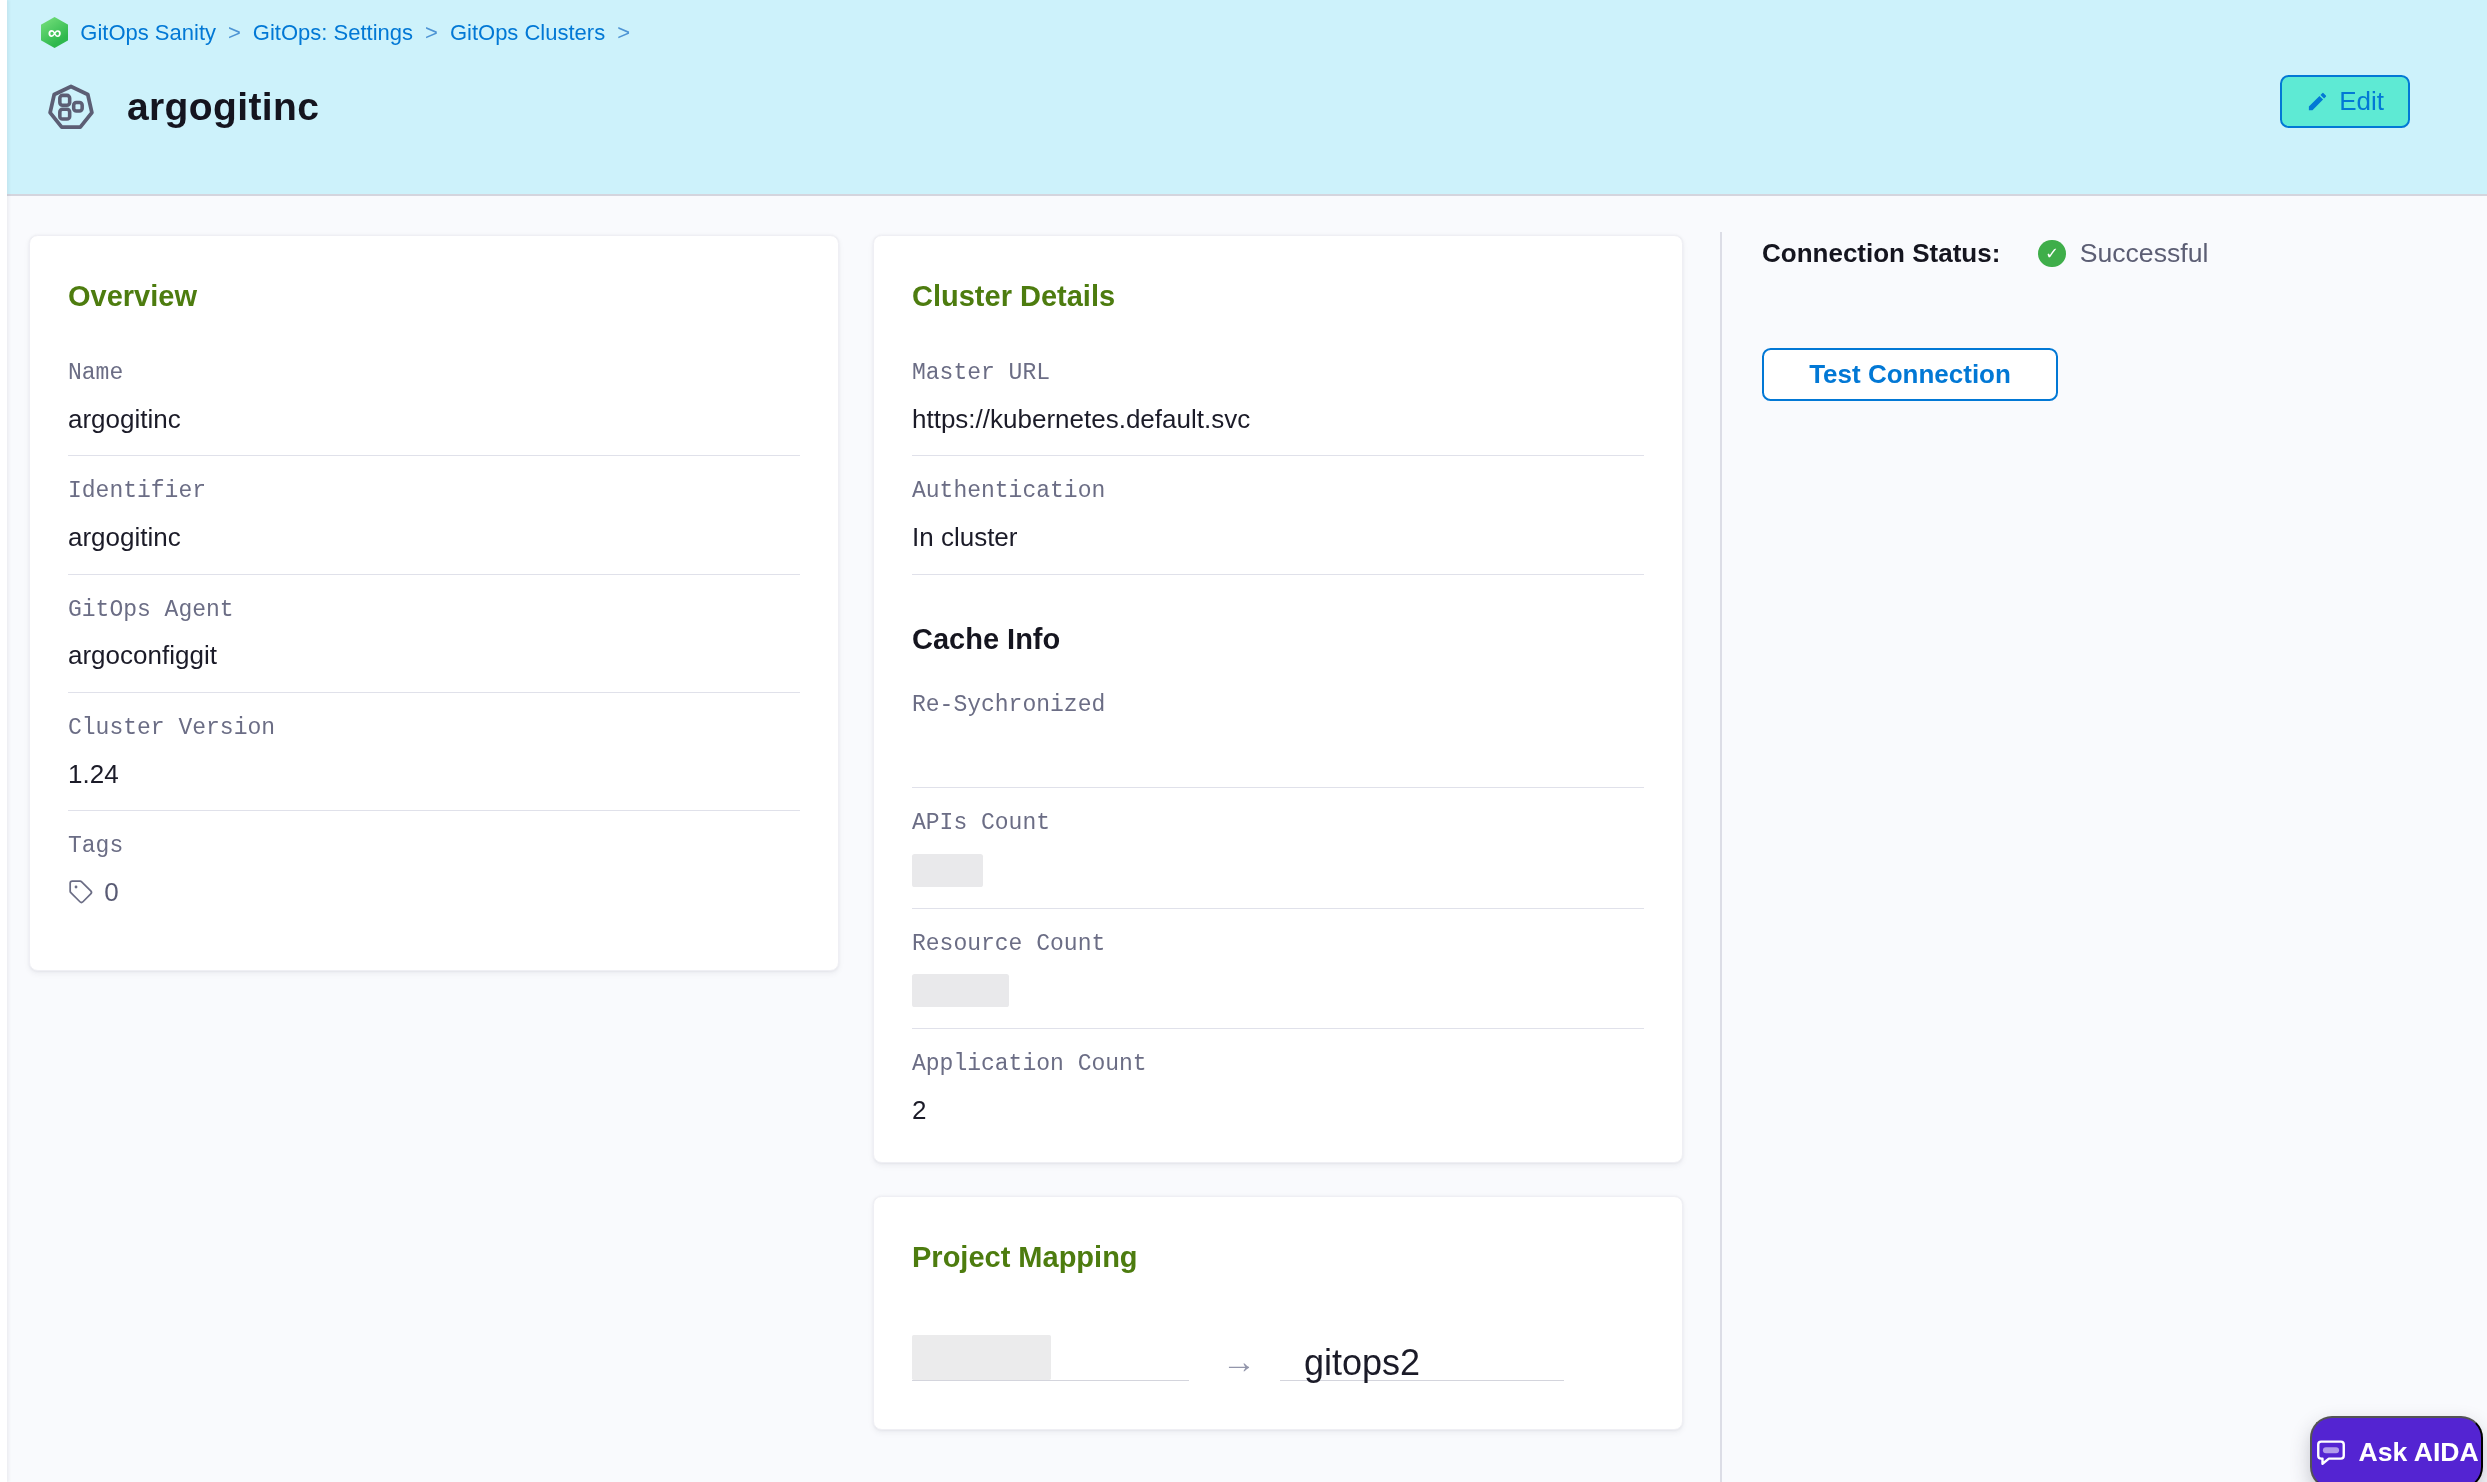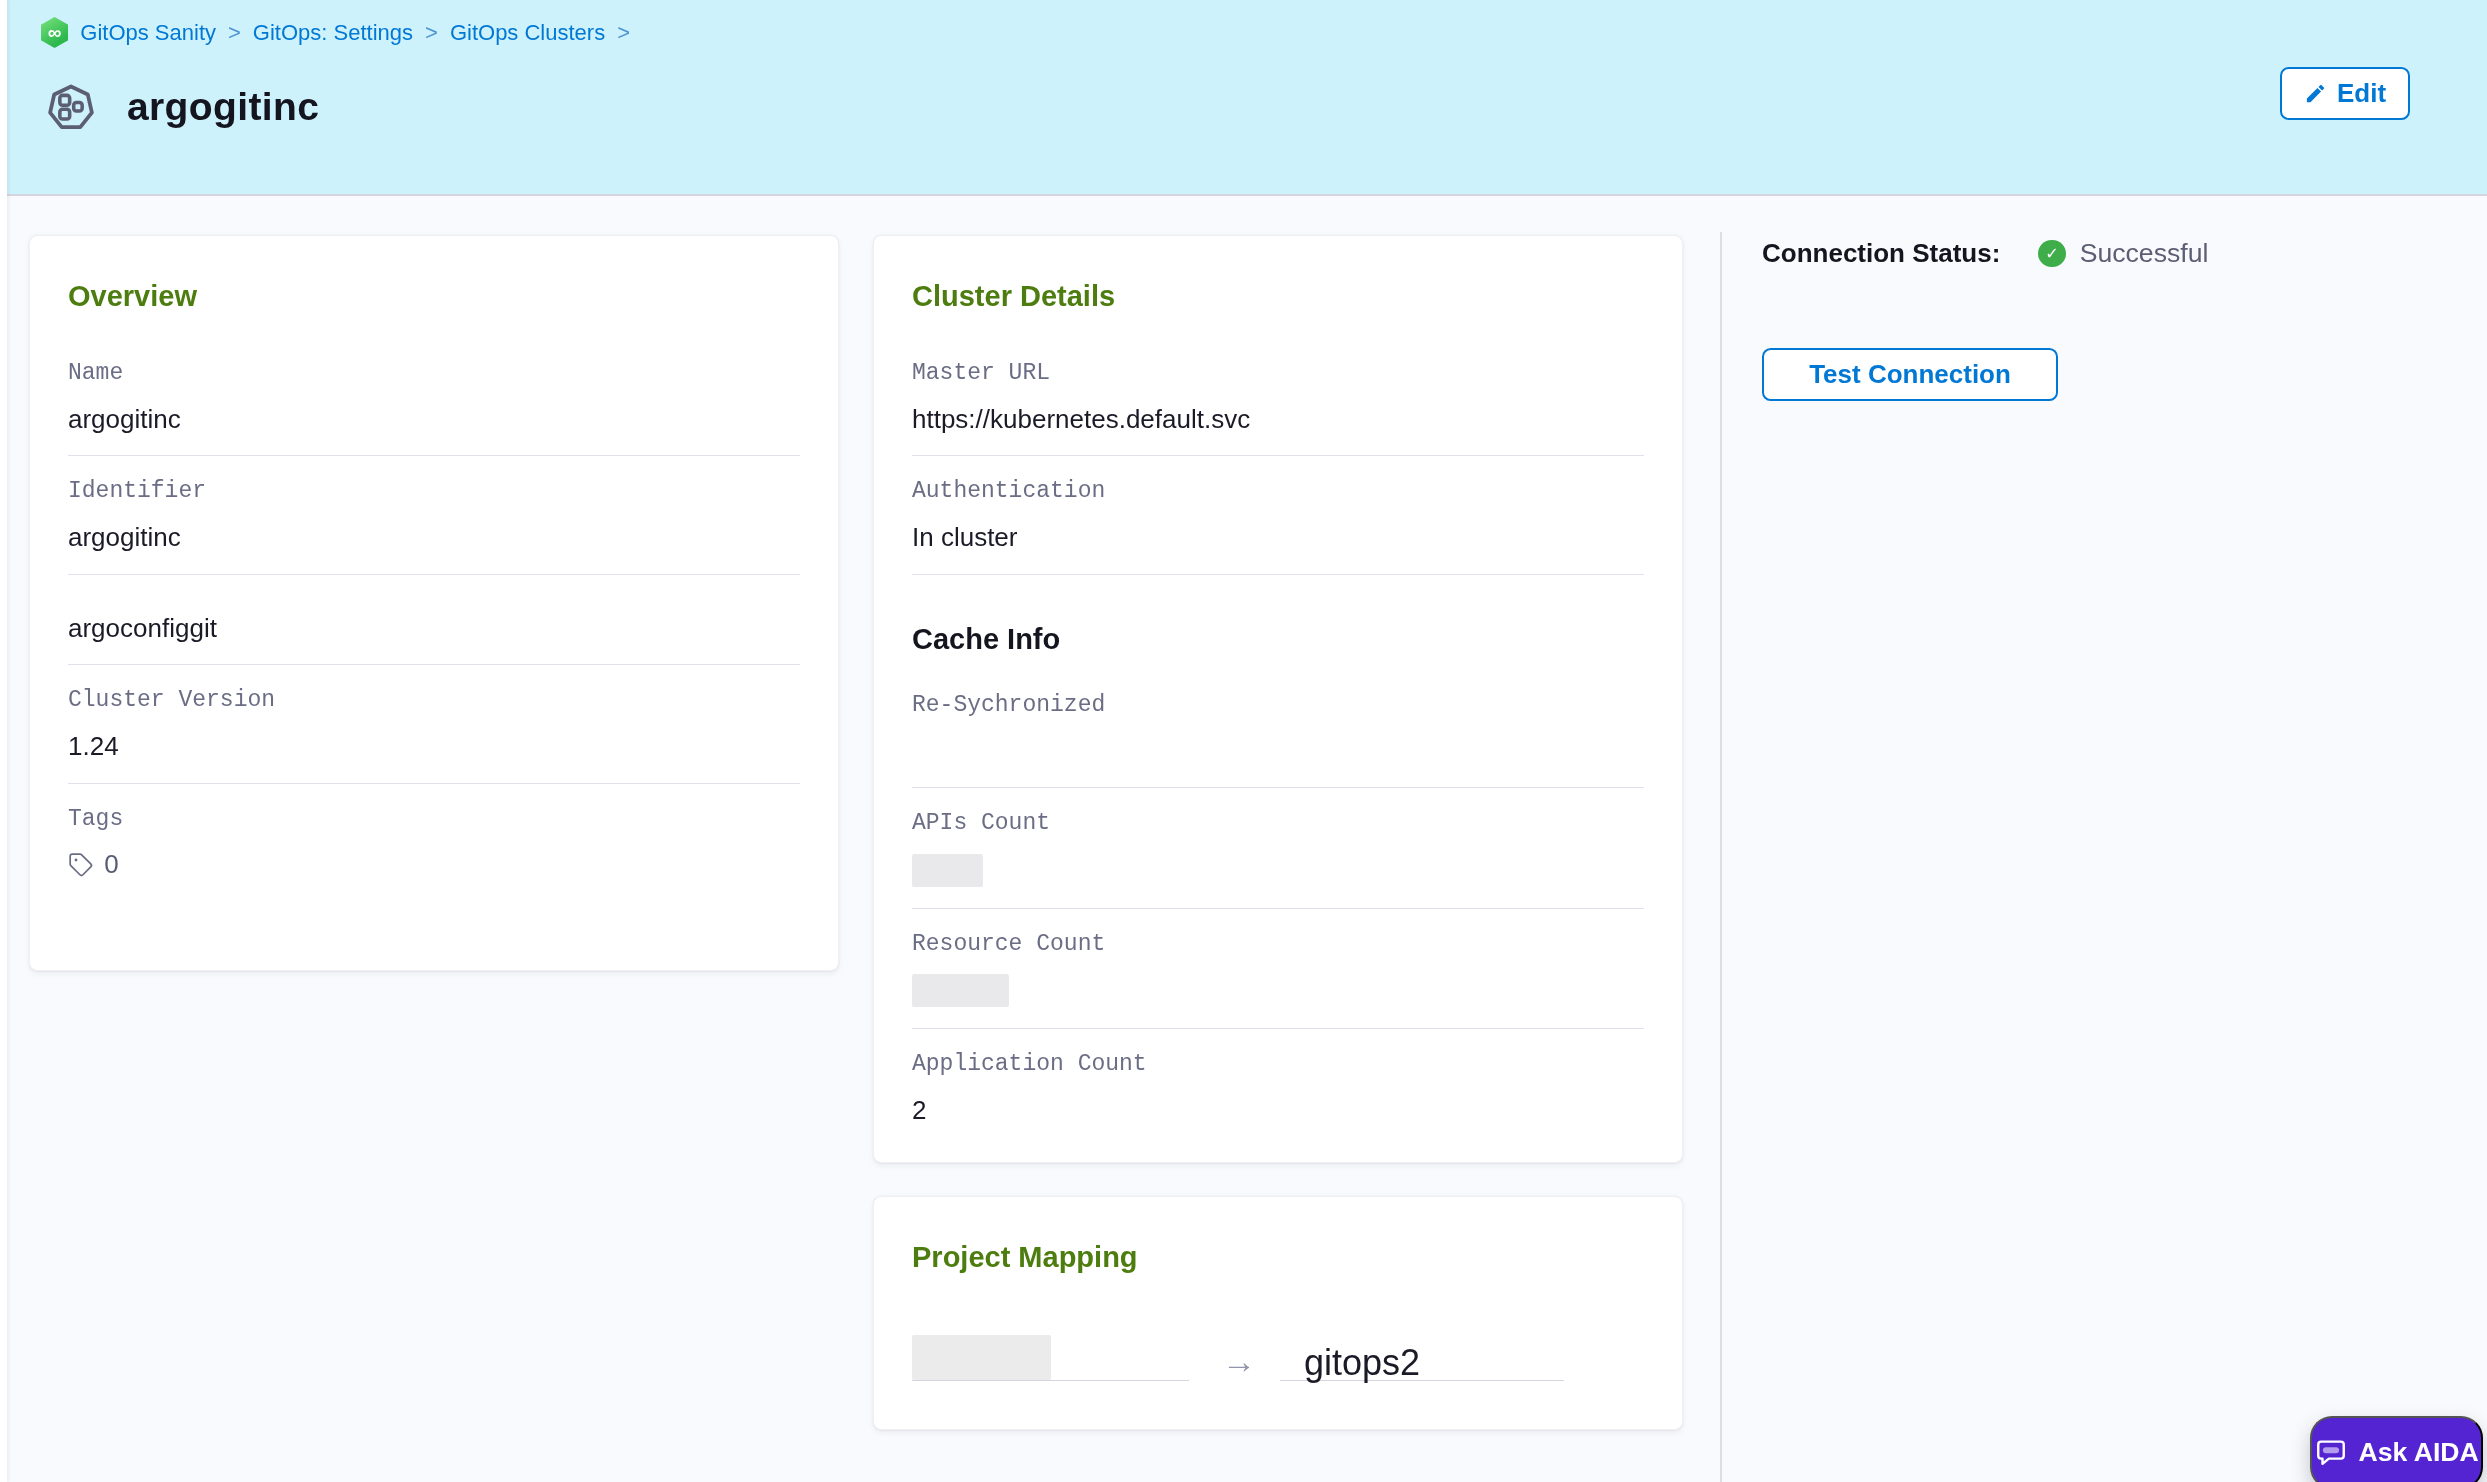--- a/index.html
+++ b/index.html
@@ -37,24 +37,24 @@
   }
   .gitops-hex span { color:#fff; font-size:19px; font-weight:700; line-height:31px; }
 
   .title-row {
     position:absolute; left:39px; top:82px;
     display:flex; align-items:center; gap:31px;
   }
   .page-title { font-size:39px; font-weight:700; color:#15151f; letter-spacing:0.4px; }
 
   .edit-btn {
-    position:absolute; left:2273px; top:67px; width:130px; height:53px;
-    background:#ffffff; border:2.6px solid #0278d5; border-radius:8.6px;
+    position:absolute; left:2273px; top:75px; width:130px; height:53px;
+    background:#5eead4; border:2.6px solid #0278d5; border-radius:8.6px;
     display:flex; align-items:center; justify-content:center; gap:10.3px;
-    color:#0278d5; font-size:26px; font-weight:700; cursor:pointer;
+    color:#0278d5; font-size:26px; font-weight:400; cursor:pointer;
   }
 
   
   .card {
     position:absolute; background:#ffffff; border-radius:8.6px;
     border:0.9px solid #efeff4;
     box-shadow:0 0.9px 2.6px rgba(40,41,61,0.06), 0 2.6px 6.9px rgba(40,41,61,0.05);
     padding:43px 38px 0 38px;
   }
   .card-overview { left:29px; top:235px; width:810px; height:736px; }
@@ -179,20 +179,21 @@
     <div class="fields">
       <div class="field">
         <div class="field-label">Name</div>
         <div class="field-value">argogitinc</div>
       </div>
       <div class="field">
         <div class="field-label">Identifier</div>
         <div class="field-value">argogitinc</div>
       </div>
       <div class="field">
+        <div class="field-label">GitOps Agent</div>
         <div class="field-value">argoconfiggit</div>
       </div>
       <div class="field">
         <div class="field-label">Cluster Version</div>
         <div class="field-value">1.24</div>
       </div>
       <div class="field no-border">
         <div class="field-label">Tags</div>
         <div class="tags-row">
           <span class="icon">

